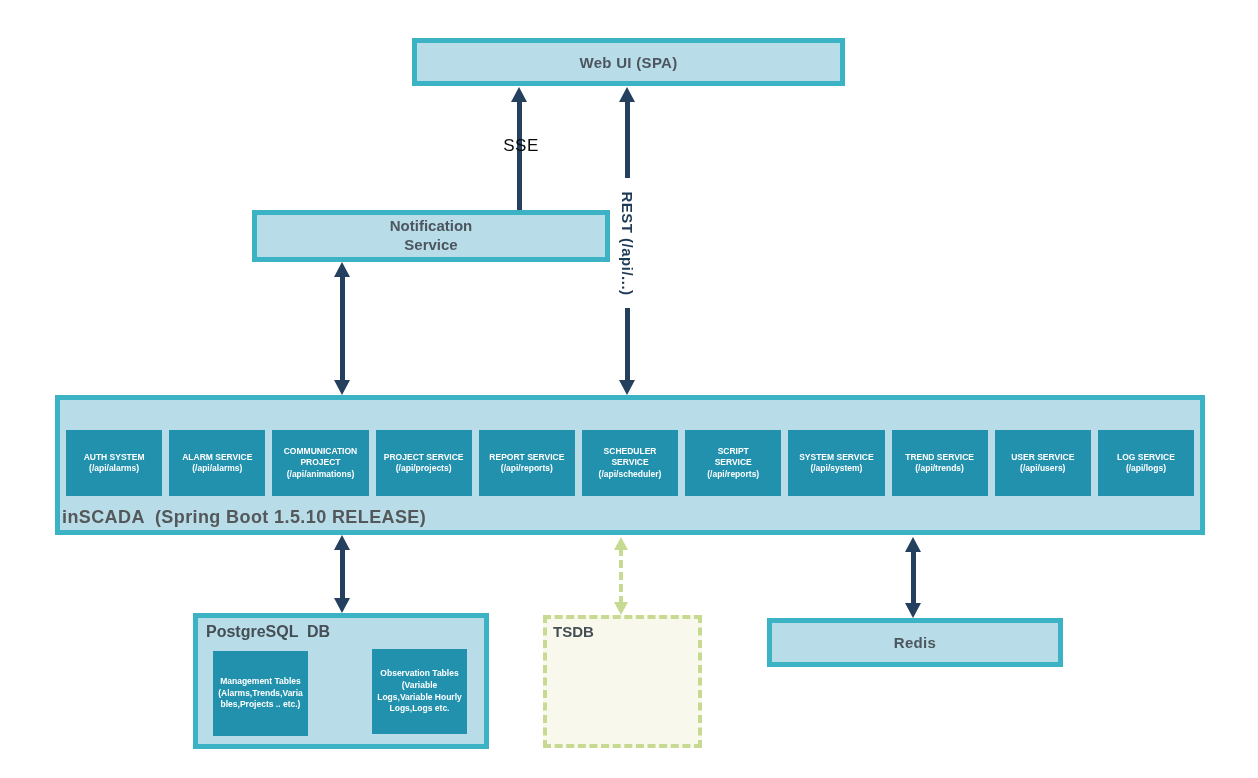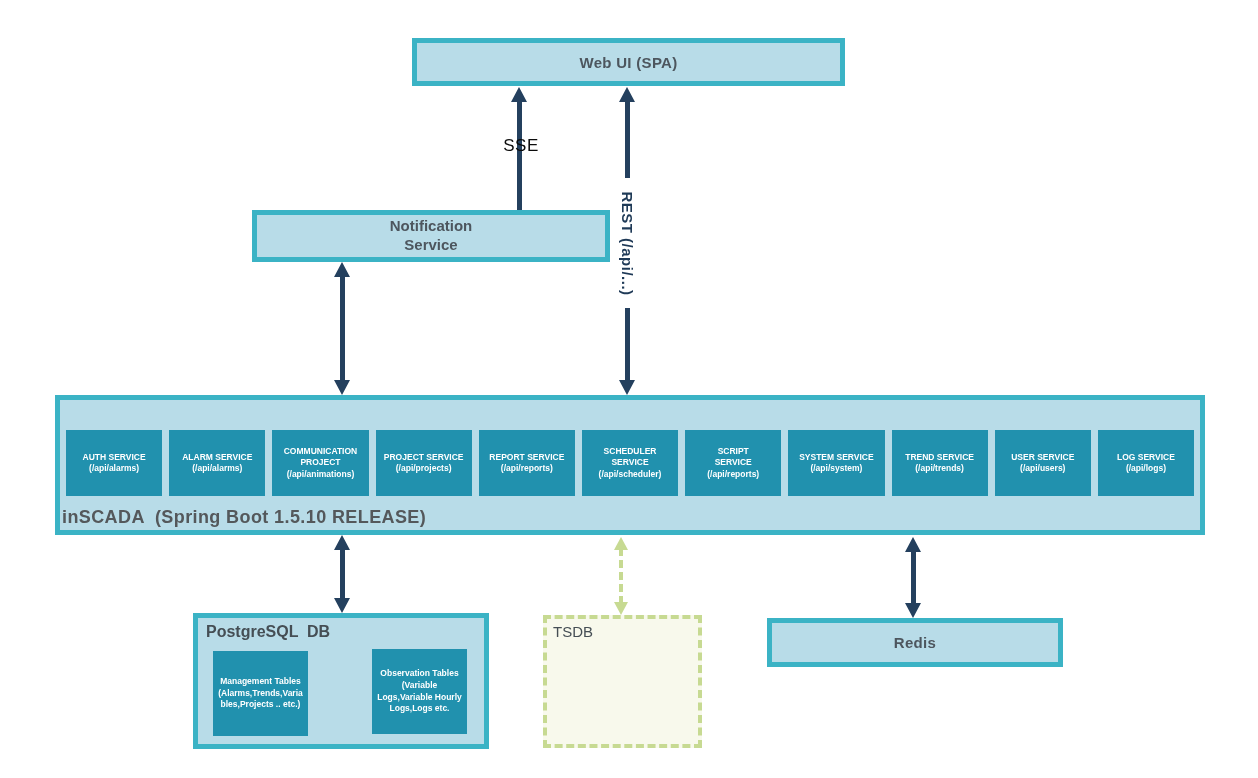--- a/index.html
+++ b/index.html
@@ -41,21 +41,21 @@
     padding:3px;box-sizing:border-box;white-space:pre-line;
   }
   #mgmt{left:15px;top:33px;width:95px;height:85px;}
   #obs{left:174px;top:31px;width:95px;height:85px;}
 
   
   #tsdb{
     position:absolute;left:543px;top:615px;width:159px;height:133px;box-sizing:border-box;
     background:#f8f9ec;border:4px dashed #c7da92;
   }
-  .tsdb-label{position:absolute;left:6px;top:4px;font-size:15px;font-weight:normal;color:#454e54;text-align:right;}
+  .tsdb-label{position:absolute;left:6px;top:4px;font-size:15px;font-weight:bold;color:#454e54;text-align:right;}
 
   
   .arrow{position:absolute;width:16px;}
   .arrow .line{position:absolute;left:6px;width:5px;background:#24405e;}
   .arrow .head{position:absolute;left:0;width:0;height:0;border-left:8px solid transparent;border-right:8px solid transparent;}
   .arrow .head.up{top:0;border-bottom:15px solid #24405e;}
   .arrow .head.down{bottom:0;border-top:15px solid #24405e;}
   .arrow.green .line{background:none;width:0;left:6px;border-left:4px dashed #c7da92;}
   .arrow.green .head{border-left-width:7px;border-right-width:7px;left:1px;}
   .arrow.green .head.up{border-bottom:13px solid #c7da92;}
@@ -109,21 +109,21 @@
 
   <div class="arrow" style="left:334px;top:262px;height:133px;">
     <div class="head up"></div>
     <div class="line" style="top:13px;bottom:13px;"></div>
     <div class="head down"></div>
   </div>
 
   <div class="node" id="inscada">
     <div class="services-row">
       <div class="service">
-        <span class="svc-name">AUTH SERVICE</span>
+        <span class="svc-name">AUTH SYSTEM</span>
         <span class="svc-path">(/api/alarms)</span>
       </div>
       <div class="service">
         <span class="svc-name">ALARM SERVICE</span>
         <span class="svc-path">(/api/alarms)</span>
       </div>
       <div class="service">
         <span class="svc-name">COMMUNICATION
 PROJECT</span>
         <span class="svc-path">(/api/animations)</span>

